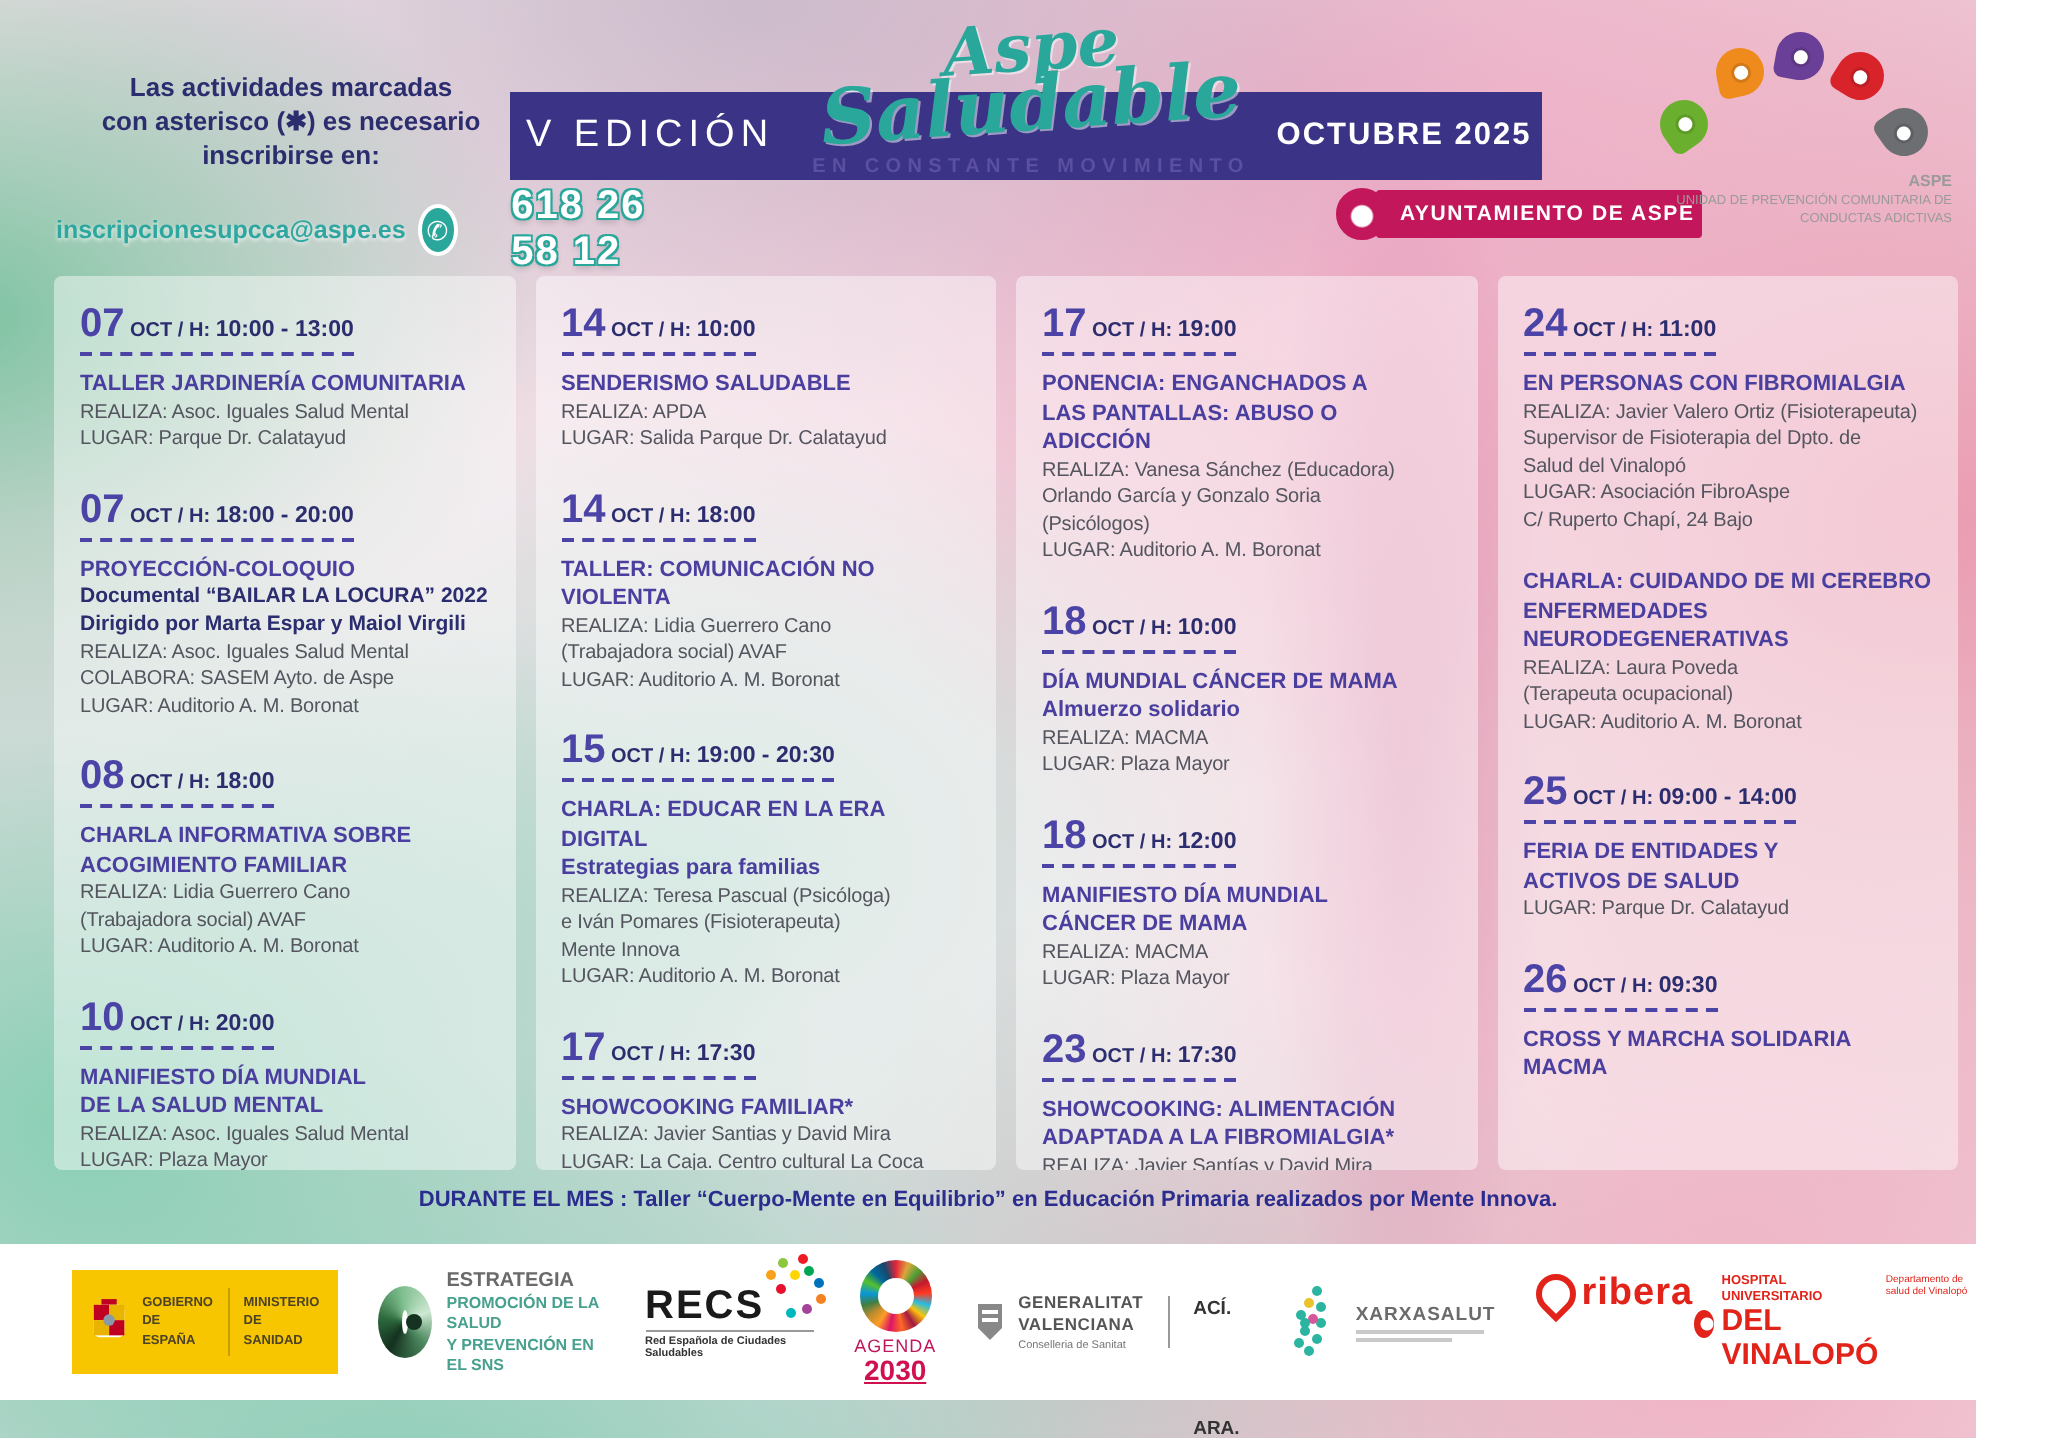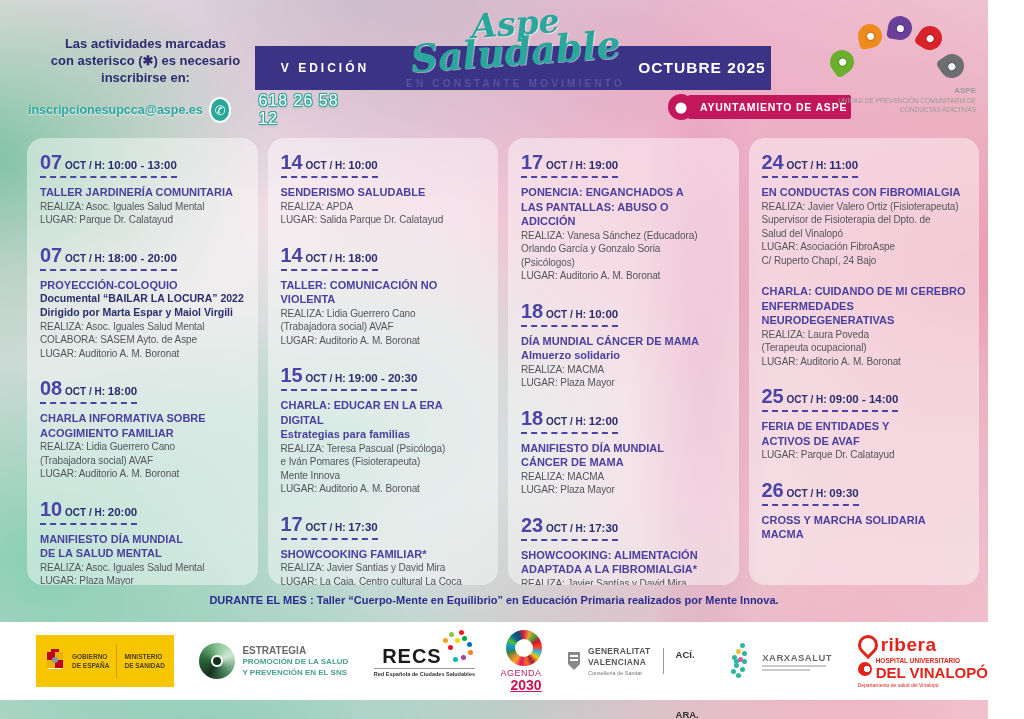--- a/index.html
+++ b/index.html
@@ -16,25 +16,25 @@
       radial-gradient(700px 520px at 98% 36%, rgba(233,148,170,.9), rgba(233,148,170,0) 75%),
       radial-gradient(620px 430px at 86% 94%, rgba(240,170,190,.85), rgba(240,170,190,0) 75%),
       radial-gradient(440px 300px at 56% 96%, rgba(140,205,185,.6), rgba(140,205,185,0) 70%),
       #efe0e6;}
   
   .note-block{position:absolute;left:28px;top:36px;width:235px;text-align:center;z-index:3;}
   .note-line{font-size:13px;font-weight:700;color:#2b2d6e;line-height:1.3;}
   .contact-row{position:absolute;left:28px;top:92px;width:320px;display:flex;align-items:center;gap:8px;z-index:3;}
   .email{font-size:12.5px;font-weight:700;color:#2fa7a0;text-shadow:0 1px 2px rgba(255,255,255,.8);}
   .wa-icon{width:22px;height:22px;border-radius:50%;background:#2aa79b;color:#fff;display:flex;align-items:center;justify-content:center;font-size:13px;box-shadow:0 0 0 2px #fff;}
-  .phone{font-size:16px;font-weight:400;letter-spacing:1px;color:#fff;
+  .phone{font-size:20px;font-weight:700;letter-spacing:1px;color:#fff;
     text-shadow:-1px -1px 0 #2aa79b,1px -1px 0 #2aa79b,-1px 1px 0 #2aa79b,1px 1px 0 #2aa79b,0 2px 3px rgba(0,0,0,.2);padding-left:21px;}
   .band{position:absolute;left:255px;top:46px;width:516px;height:44px;background:#3b3486;z-index:1;}
   .edition{position:absolute;left:255px;top:46px;width:140px;height:44px;display:flex;align-items:center;justify-content:center;
-    color:#fff;font-size:12px;font-weight:700;letter-spacing:3px;z-index:2;}
+    color:#fff;font-size:19px;font-weight:400;letter-spacing:3px;z-index:2;}
   .month{position:absolute;left:628px;top:46px;width:148px;height:44px;display:flex;align-items:center;justify-content:center;
     color:#fff;font-size:15.5px;font-weight:700;letter-spacing:1px;z-index:2;}
   .logo-block{position:absolute;left:398px;top:4px;width:235px;text-align:center;z-index:3;}
   .logo-l1{font-family:"DejaVu Serif",serif;font-style:italic;font-weight:700;font-size:33px;color:#2aa79b;
     text-shadow:1px 1px 0 rgba(255,255,255,.5);transform:rotate(-4deg);}
   .logo-l2{font-family:"DejaVu Serif",serif;font-style:italic;font-weight:700;font-size:38px;color:#2aa79b;
     margin-top:-14px;text-shadow:1px 1px 0 rgba(255,255,255,.5);transform:rotate(-4deg);}
   .logo-tag{margin-top:4px;font-size:10px;font-weight:700;letter-spacing:3.2px;color:#5a4fa0;}
   .ayto{position:absolute;left:668px;top:94px;display:flex;align-items:center;z-index:3;}
   .crest{width:26px;height:26px;border-radius:50%;background:radial-gradient(circle at 50% 55%, #fff 0 5px, #c2175b 6px);
@@ -50,21 +50,21 @@
   .b2{left:32px;top:8px;background:#ef8a1d;transform:rotate(-12deg);}
   .b3{left:62px;top:0px;background:#6a3f97;transform:rotate(10deg);}
   .b4{left:92px;top:10px;background:#d8232a;transform:rotate(32deg);}
   .b5{left:114px;top:38px;background:#6d6e71;transform:rotate(55deg);}
   .upcca-text{text-align:right;color:#9a9a9a;line-height:1.35;margin-top:2px;}
   .upcca-t1{font-size:8px;font-weight:700;}
   .upcca-t2,.upcca-t3{font-size:6.5px;}
   
   .columns{position:absolute;left:27px;top:138px;width:952px;height:447px;display:grid;
     grid-template-columns:repeat(4,1fr);gap:10px;z-index:2;}
-  .col{background:rgba(255,255,255,.45);border-radius:16px;padding:13px 13px;box-sizing:border-box;overflow:hidden;}
+  .col{background:rgba(255,255,255,.45);border-radius:4px;padding:13px 13px;box-sizing:border-box;overflow:hidden;}
   .event + .event{margin-top:17px;}
   .datewrap{width:fit-content;border-bottom:2px dashed #4b43a5;padding-bottom:2px;margin-bottom:7px;white-space:nowrap;}
   .day{font-size:20px;font-weight:800;color:#4b43a5;}
   .meta{font-size:10px;font-weight:700;color:#2b2d6e;}
   .time{font-size:11.5px;font-weight:800;color:#2b2d6e;}
   .tl{font-size:11px;font-weight:800;color:#4a3f9f;line-height:1.32;}
   .st{font-size:10.5px;font-weight:800;color:#2b2d6e;line-height:1.32;}
   .bl{font-size:10px;font-weight:400;color:#54555e;line-height:1.35;letter-spacing:-.1px;}
   
   .during{position:absolute;left:0;right:0;top:594px;text-align:center;font-size:11px;font-weight:700;color:#2b2d8e;z-index:2;}
@@ -80,36 +80,36 @@
   .est-swirl::before{content:"";position:absolute;left:14px;top:14px;width:8px;height:8px;border-radius:50%;background:#14321f;z-index:1;}
   .est-t1{font-size:10px;font-weight:700;color:#6a6a6a;line-height:1.3;}
   .est-t2{font-size:8px;font-weight:700;color:#48a08f;line-height:1.3;}
   .recs-wrap{display:flex;flex-direction:column;align-items:center;}
   .recs-top{display:flex;align-items:flex-end;}
   .recs-name{font-size:20px;font-weight:800;color:#1a1a1a;letter-spacing:1px;}
   .recs-dots{width:5px;height:5px;border-radius:50%;background:#e8112d;margin:0 14px 18px 6px;
     box-shadow:7px -7px 0 #ffd500,14px -9px 0 #00a651,19px -3px 0 #0072bc,20px 5px 0 #f58220,
       13px 10px 0 #a54399,5px 12px 0 #00b7bd,1px -13px 0 #8dc63f,11px -15px 0 #ed1c24,-5px -7px 0 #f9a11b;}
   .recs-cap{font-size:5.5px;font-weight:700;color:#333;border-top:1px solid #999;padding-top:2px;}
-  .sdg-wrap{display:flex;flex-direction:column;align-items:flex-end;}
+  .sdg-wrap{display:flex;flex-direction:column;align-items:center;}
   .sdg{width:36px;height:36px;border-radius:50%;position:relative;
     background:conic-gradient(#e5243b,#dda63a,#4c9f38,#c5192d,#ff3a21,#26bde2,#fcc30b,#a21942,#fd6925,#dd1367,#fd9d24,#bf8b2e,#3f7e44,#0a97d9,#56c02b,#00689d,#19486a,#e5243b);}
   .sdg::after{content:"";position:absolute;inset:9px;background:#fff;border-radius:50%;}
   .sdg-t1{font-size:9px;color:#c0175c;margin-top:2px;letter-spacing:.5px;}
   .sdg-t2{font-size:14px;font-weight:800;color:#d0114f;line-height:1;text-decoration:underline;}
   .gva-name{font-size:8.5px;font-weight:700;color:#555;line-height:1.3;letter-spacing:.3px;}
   .gva-cap{font-size:5.5px;color:#777;margin-top:2px;}
   .gva-div{width:1px;height:26px;background:#999;margin:0 5px;}
   .gva-slogan{font-size:9.5px;font-weight:800;color:#333;line-height:1.25;margin-top:48px;}
   .xar-map{width:5px;height:5px;border-radius:50%;background:#2bb5a0;margin:0 16px 0 10px;
     box-shadow:6px -16px 0 #2bb5a0,2px -10px 0 #e8c32b,8px -8px 0 #2bb5a0,-2px -4px 0 #2bb5a0,
       4px -2px 0 #d8569b,8px 0 0 #2bb5a0,0 4px 0 #2bb5a0,6px 8px 0 #2bb5a0,2px 14px 0 #2bb5a0,-3px 10px 0 #2bb5a0;}
   .xar-name{font-size:9.5px;font-weight:700;color:#6b6b6b;letter-spacing:.5px;}
   .microline{height:2px;background:#c9c9c9;margin-top:2px;}
-  .rib-wrap{display:flex;flex-direction:column;align-items:flex-start;}
+  .rib-wrap{display:flex;flex-direction:row;align-items:flex-start;}
   .rib-top{display:flex;align-items:center;gap:3px;}
   .rib-swirl{width:14px;height:14px;border:3px solid #e2231a;border-radius:50% 50% 50% 0;transform:rotate(-45deg);}
   .rib-name{font-size:19px;font-weight:800;color:#e2231a;letter-spacing:.5px;}
   .rib-mid{display:flex;align-items:center;gap:4px;margin-top:1px;}
   .hosp-icon{width:14px;height:14px;border-radius:50%;background:radial-gradient(circle at 65% 50%, #fff 0 3px, #e2231a 3.5px);}
   .rib-t1{font-size:6.5px;font-weight:700;color:#e2231a;line-height:1.3;}
   .rib-t2{font-size:15px;font-weight:800;color:#e2231a;line-height:1.1;}
   .rib-cap{font-size:5px;color:#e2231a;margin-top:1px;}
 </style>
 </head>
@@ -248,38 +248,38 @@
         <article class="event">
           <div class="datewrap"><span class="day">23</span><span class="meta"> OCT / H: </span><span class="time">17:30</span></div>
           <div class="tl">SHOWCOOKING: ALIMENTACIÓN</div>
           <div class="tl">ADAPTADA A LA FIBROMIALGIA*</div>
           <div class="bl">REALIZA: Javier Santías y David Mira</div>
         </article>
       </section>
       <section class="col">
         <article class="event">
           <div class="datewrap"><span class="day">24</span><span class="meta"> OCT / H: </span><span class="time">11:00</span></div>
-          <div class="tl">EN CONDUCTAS CON FIBROMIALGIA</div>
+          <div class="tl">EN PERSONAS CON FIBROMIALGIA</div>
           <div class="bl">REALIZA: Javier Valero Ortiz (Fisioterapeuta)</div>
           <div class="bl">Supervisor de Fisioterapia del Dpto. de</div>
           <div class="bl">Salud del Vinalopó</div>
           <div class="bl">LUGAR: Asociación FibroAspe</div>
           <div class="bl">C/ Ruperto Chapí, 24 Bajo</div>
         </article>
         <article class="event">
           <div class="tl">CHARLA: CUIDANDO DE MI CEREBRO</div>
           <div class="tl">ENFERMEDADES NEURODEGENERATIVAS</div>
           <div class="bl">REALIZA: Laura Poveda</div>
           <div class="bl">(Terapeuta ocupacional)</div>
           <div class="bl">LUGAR: Auditorio A. M. Boronat</div>
         </article>
         <article class="event">
           <div class="datewrap"><span class="day">25</span><span class="meta"> OCT / H: </span><span class="time">09:00 - 14:00</span></div>
           <div class="tl">FERIA DE ENTIDADES Y</div>
-          <div class="tl">ACTIVOS DE AVAF</div>
+          <div class="tl">ACTIVOS DE SALUD</div>
           <div class="bl">LUGAR: Parque Dr. Calatayud</div>
         </article>
         <article class="event">
           <div class="datewrap"><span class="day">26</span><span class="meta"> OCT / H: </span><span class="time">09:30</span></div>
           <div class="tl">CROSS Y MARCHA SOLIDARIA MACMA</div>
         </article>
       </section>
     </main>
 
   <div class="during">DURANTE EL MES : Taller “Cuerpo-Mente en Equilibrio” en Educación Primaria realizados por Mente Innova.</div>

